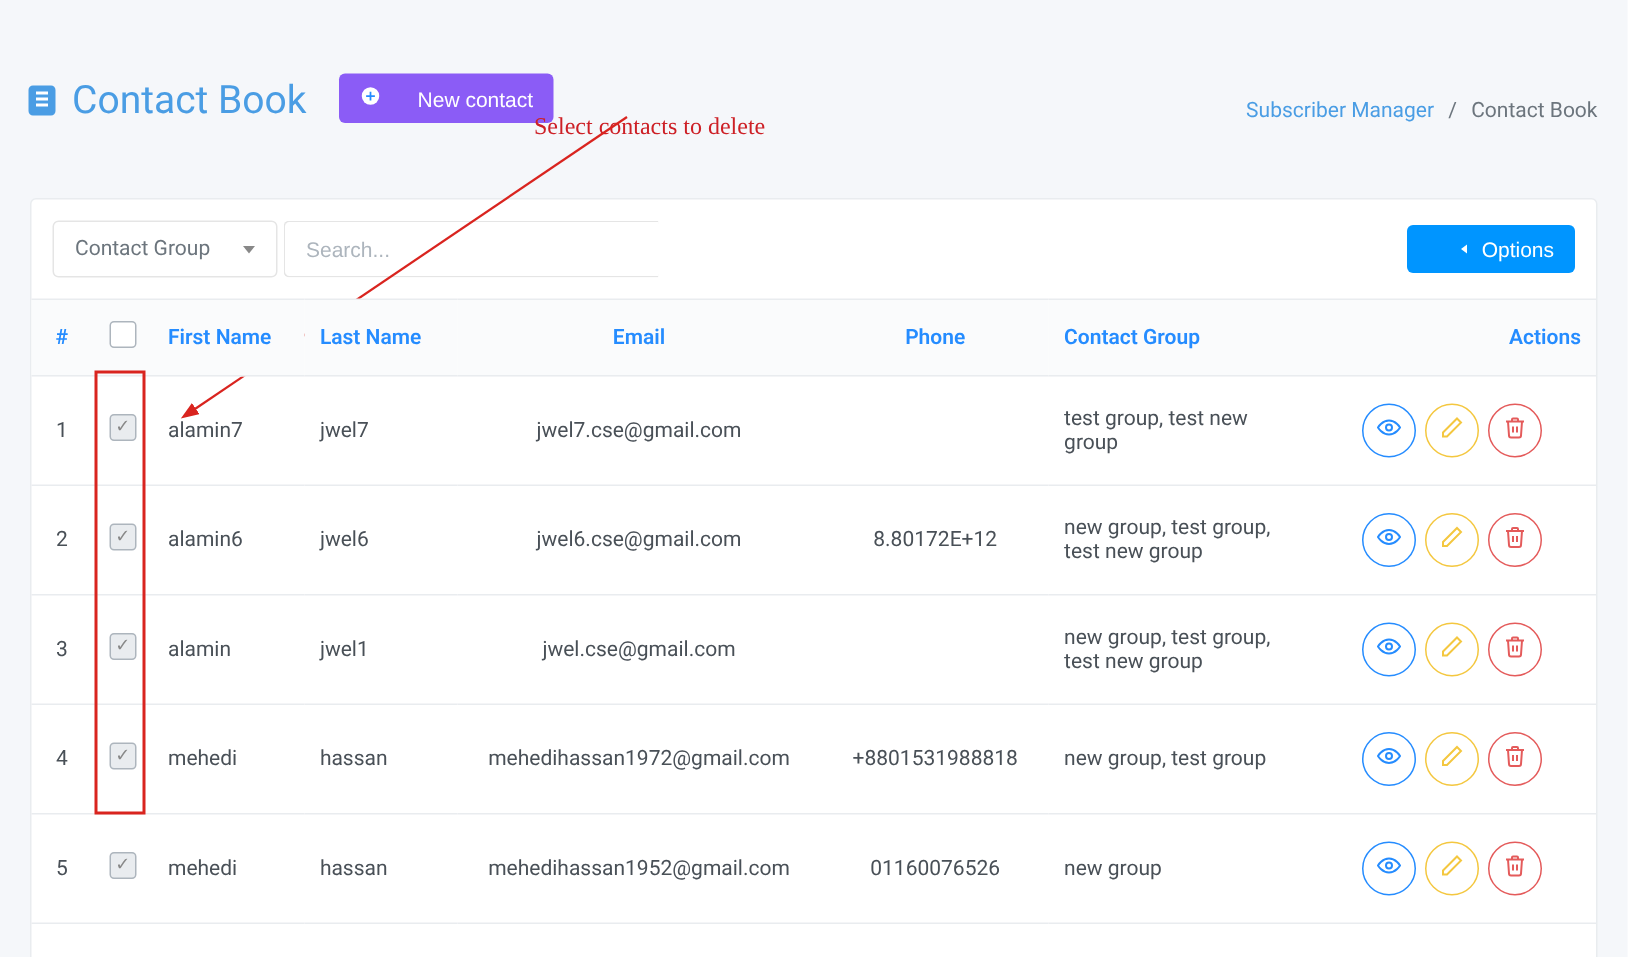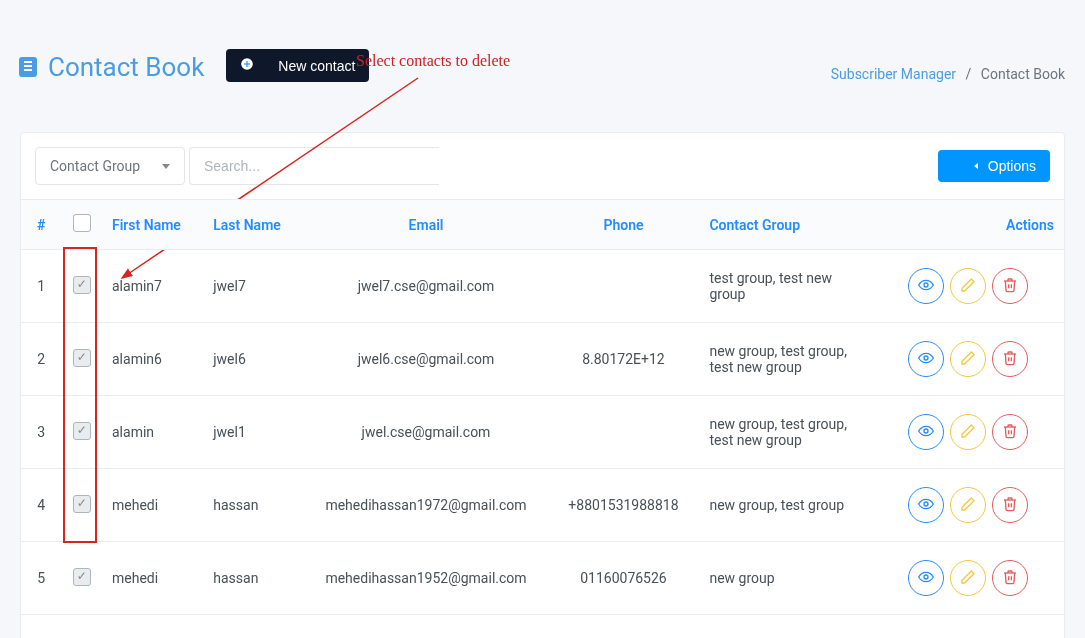--- a/index.html
+++ b/index.html
@@ -35,33 +35,33 @@
   .btn {
     border: none;
     cursor: pointer;
     font-size: 14px;
     border-radius: 4px;
     padding: 8px 14px;
     display: inline-flex;
     align-items: center;
     gap: 6px;
   }
-  .btn-primary { background: #0f172a; color: #fff; gap: 24px; }
+  .btn-primary { background: #8b5cf6; color: #fff; gap: 24px; }
   .btn-new { margin-left: 22px; }
   .breadcrumbs {
     margin-left: auto;
     font-size: 14px;
     color: #6c757d;
     margin-top: 48px;
   }
   .breadcrumbs a { color: #4a9de4; text-decoration: none; }
   .breadcrumbs .sep { margin: 0 6px; color: #6c757d; }
   .annotation {
     position: absolute;
-    top: 52px;
+    top: 76px;
     left: 356px;
     color: #cd2026;
     font-family: Georgia, "Times New Roman", serif;
     font-size: 16px;
   }
   .arrow {
     position: absolute;
     top: 74px;
     left: 118px;
     pointer-events: none;

